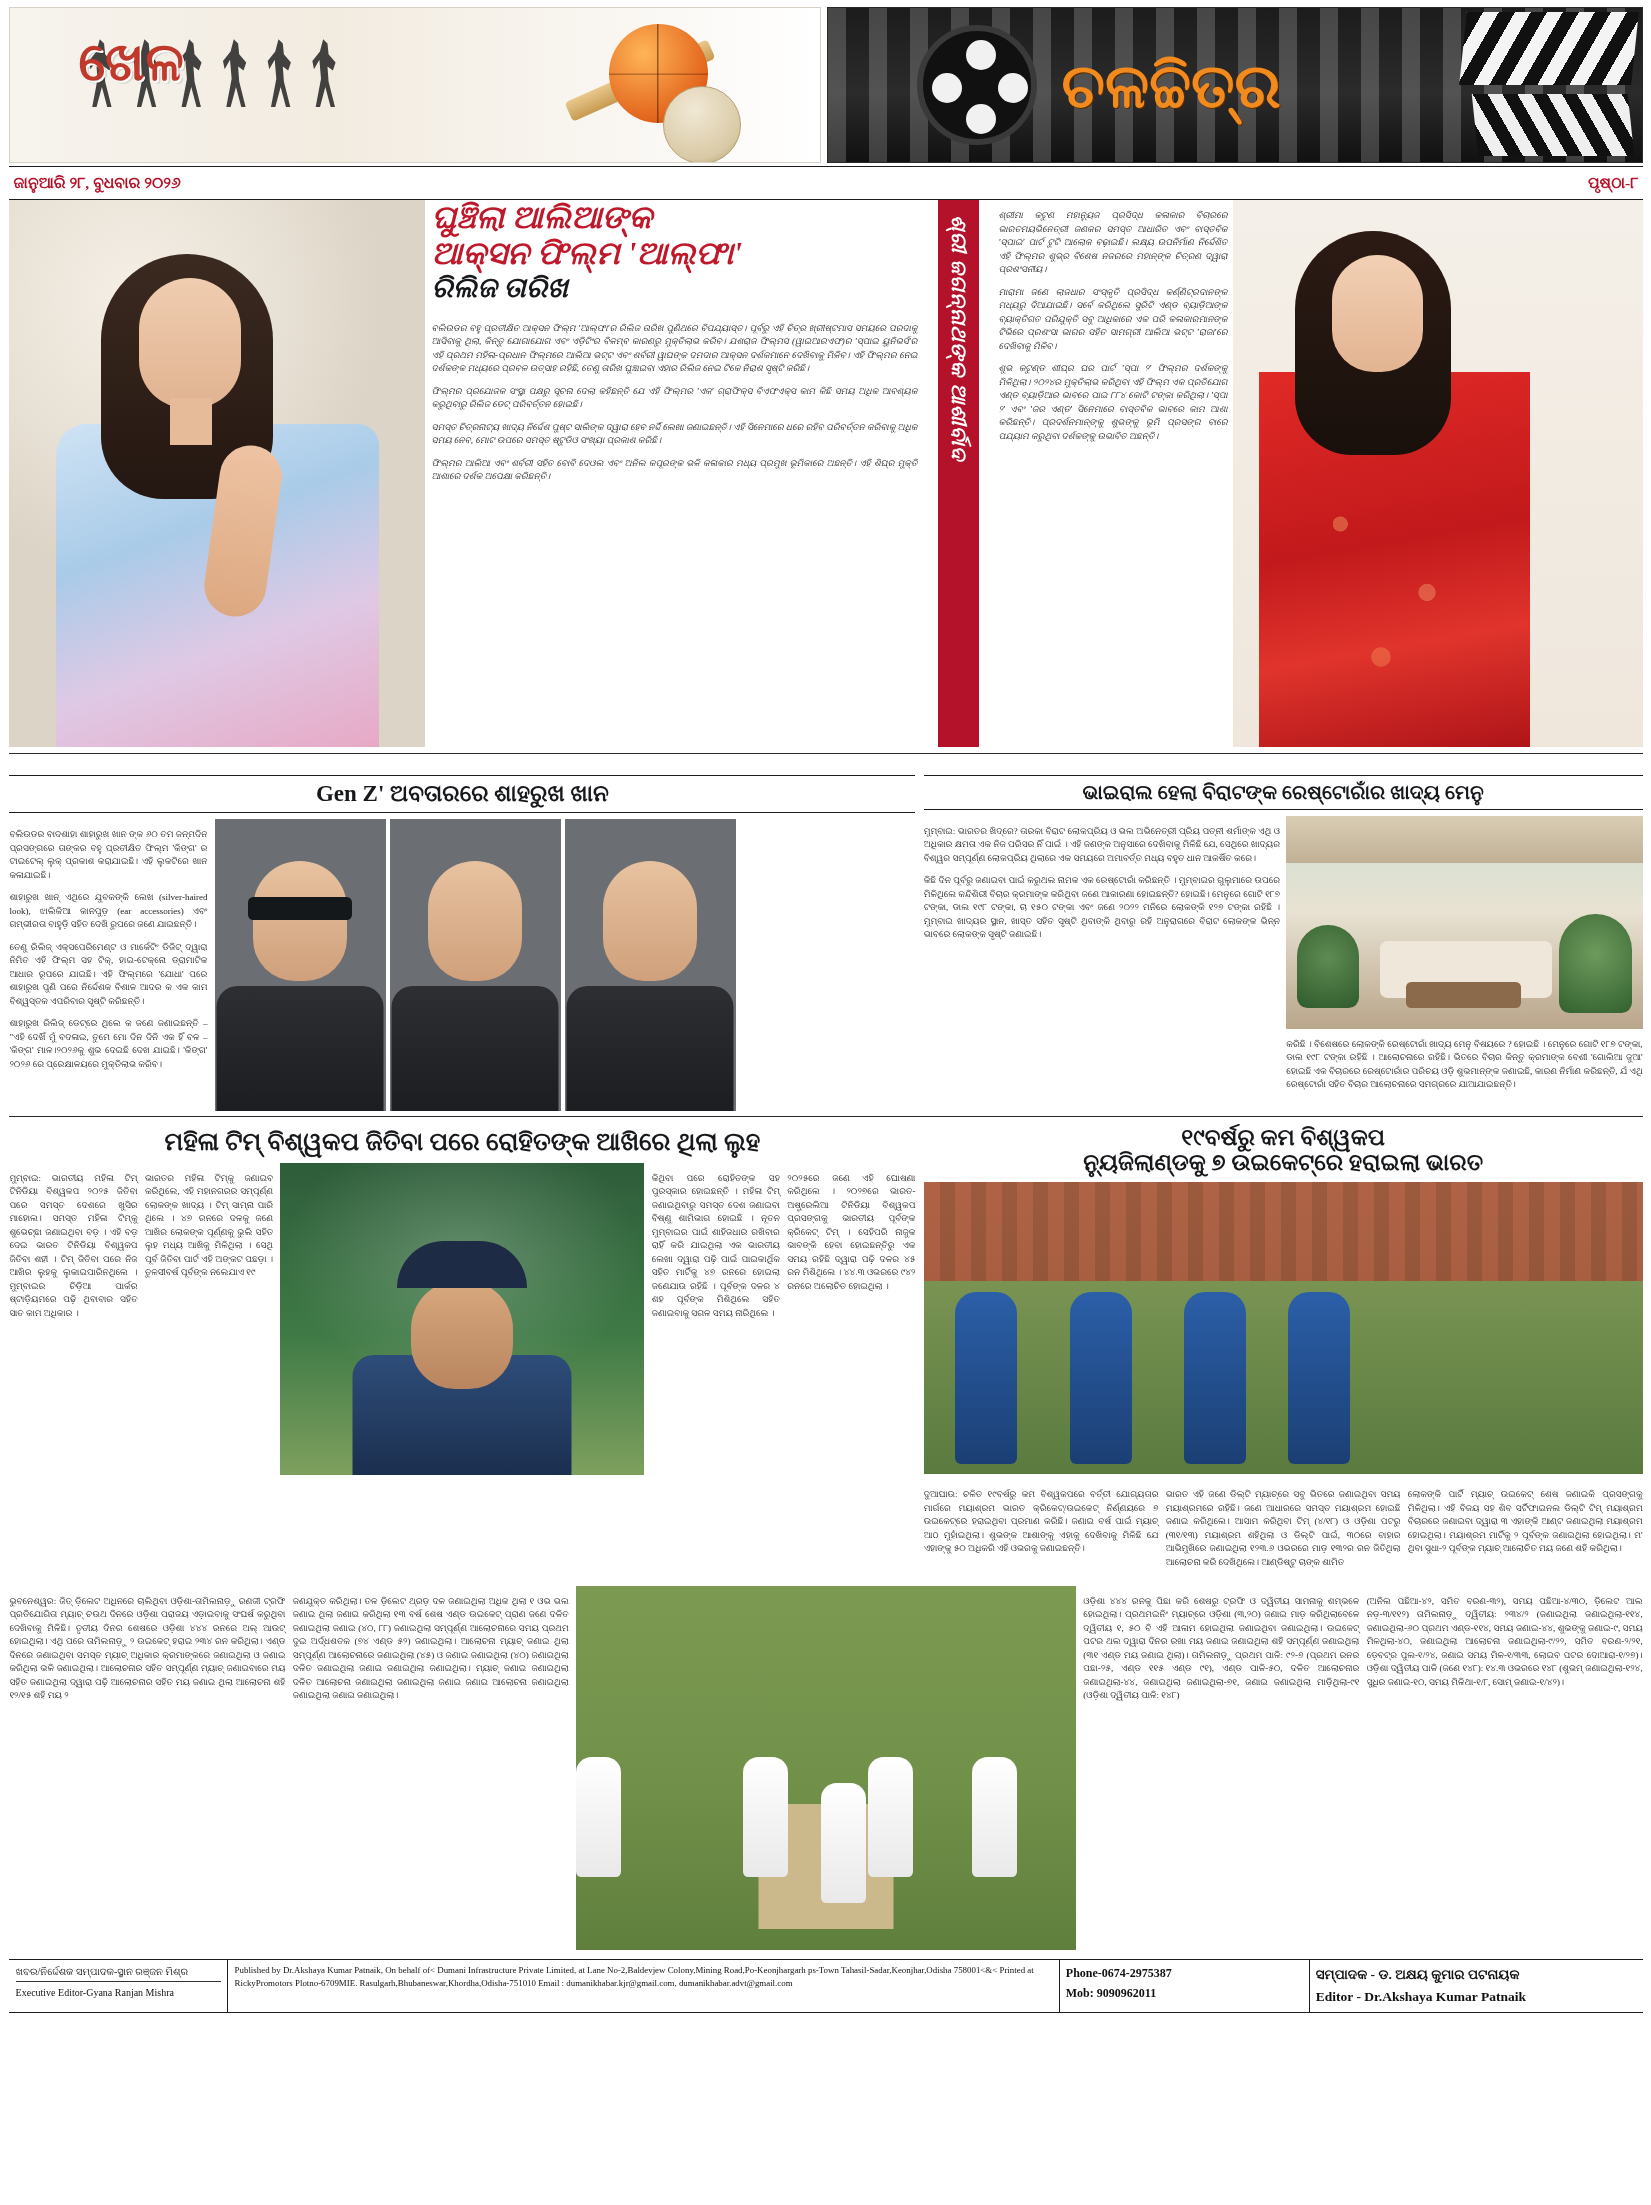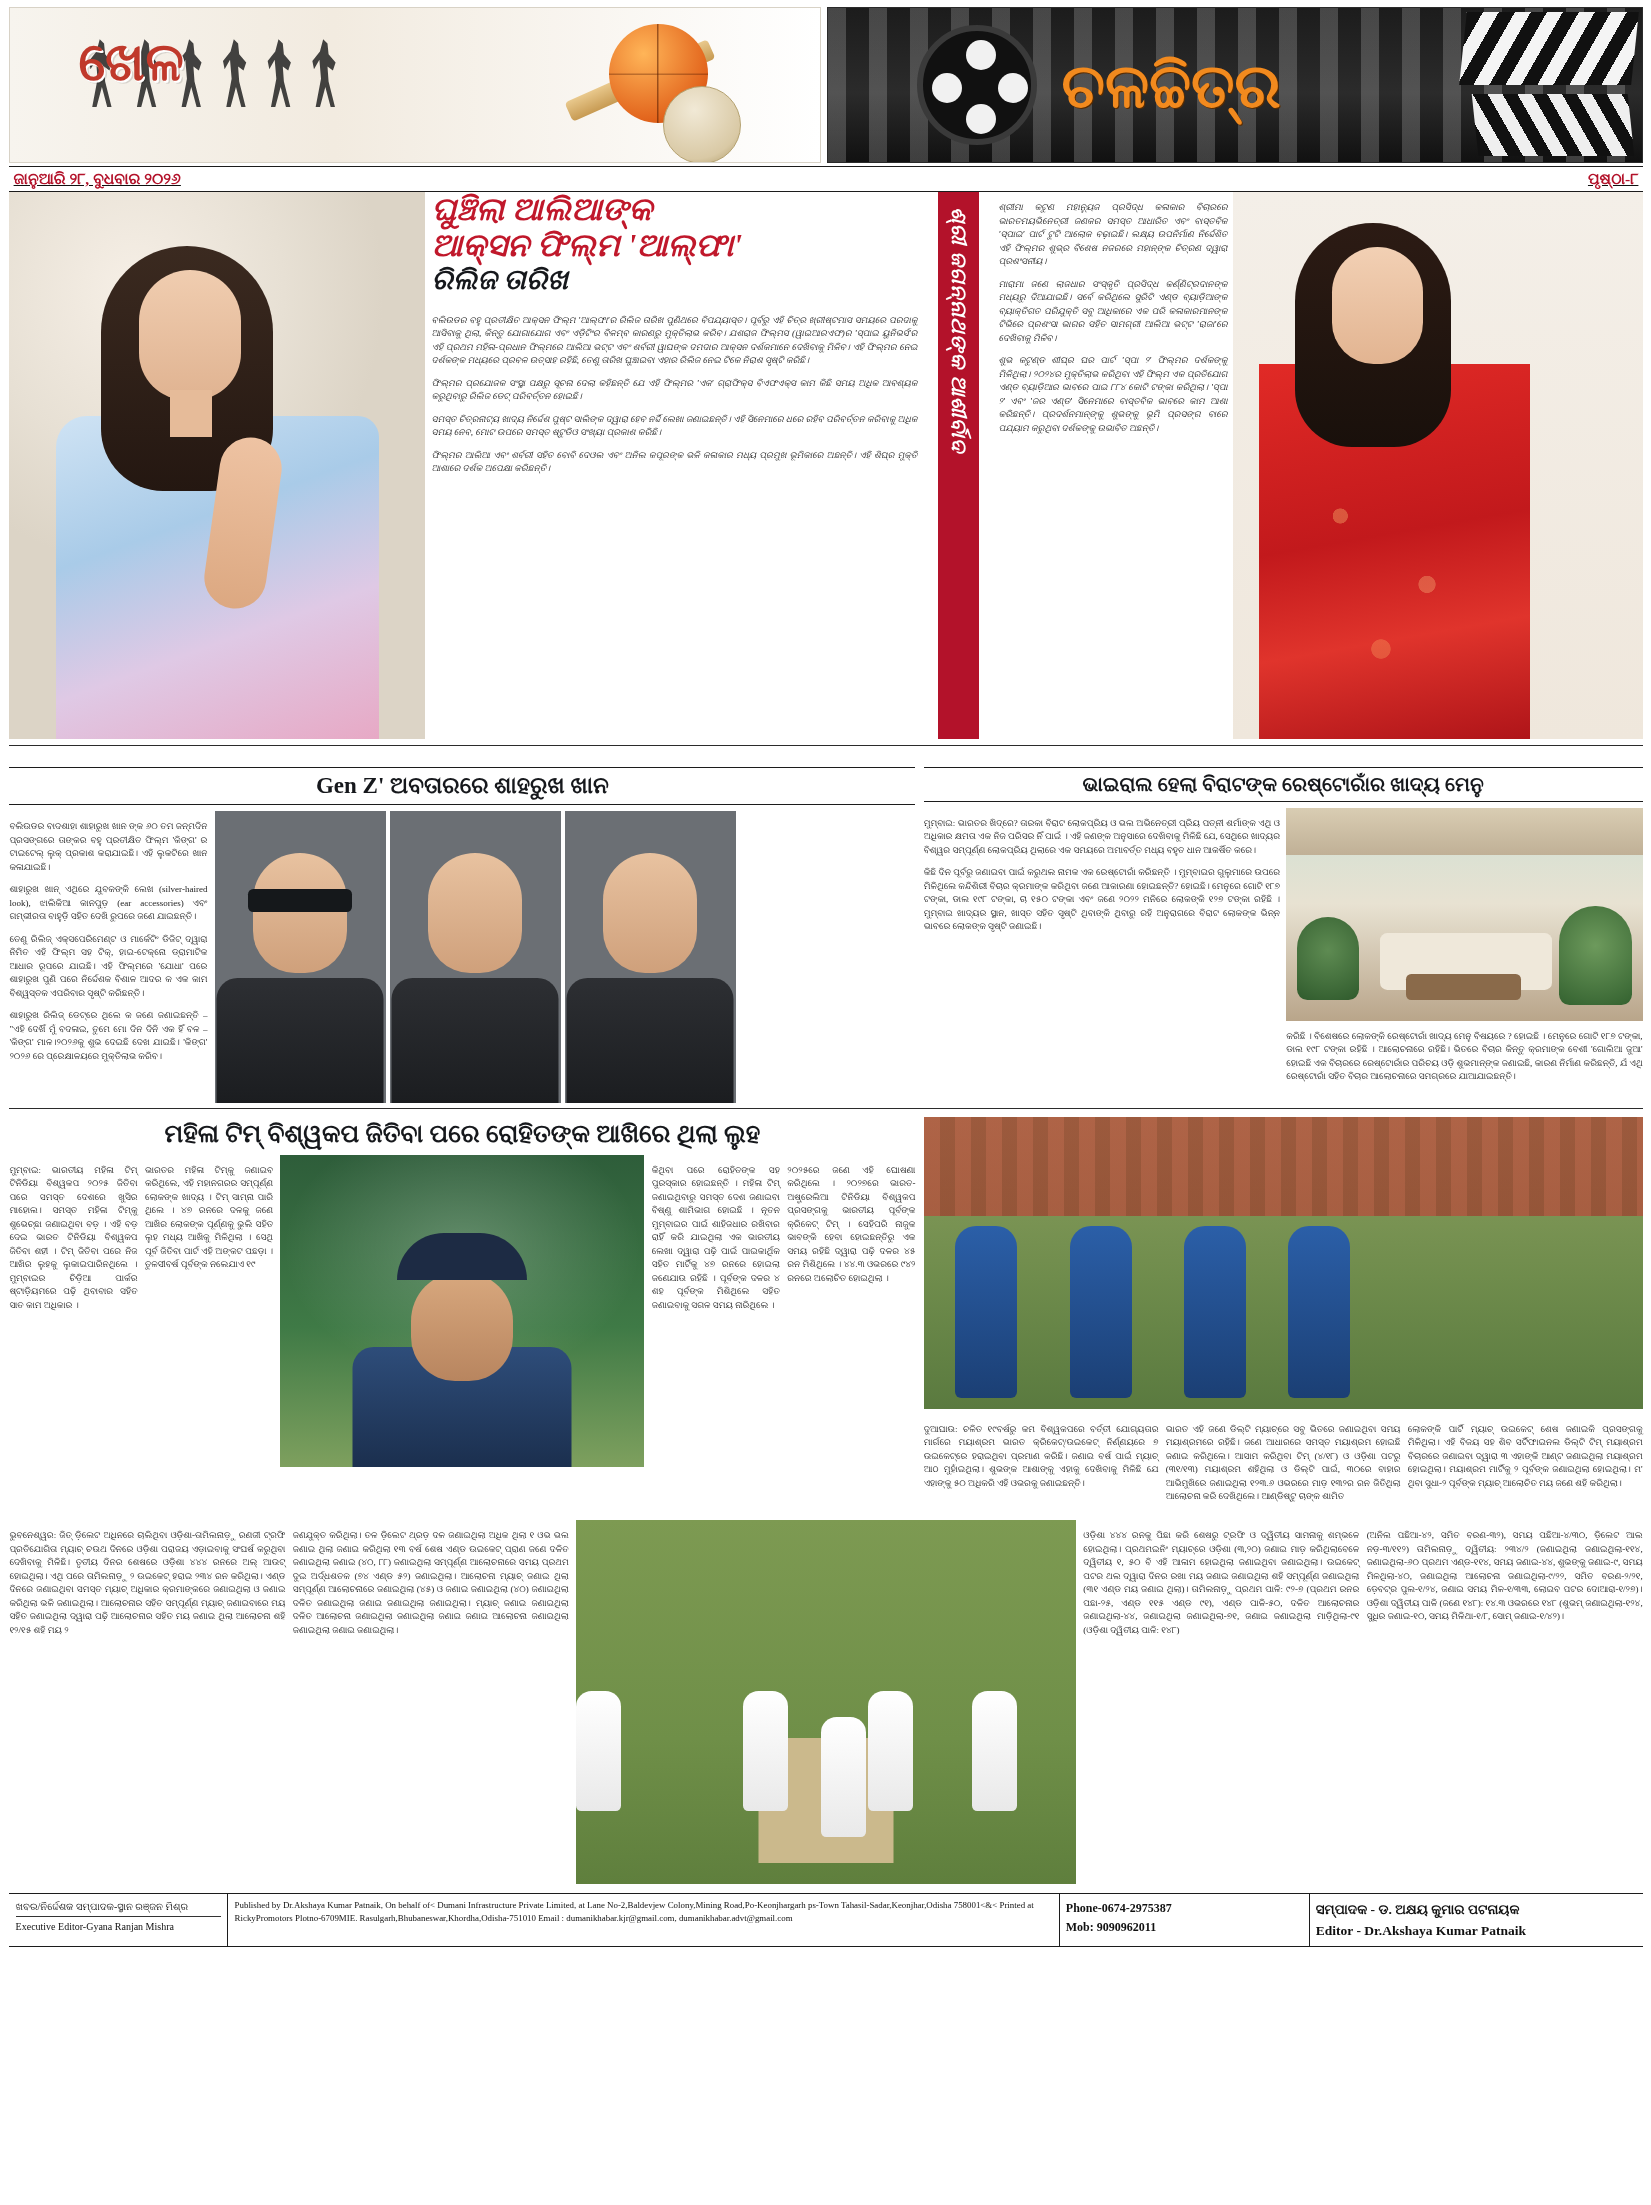--- a/index.html
+++ b/index.html
@@ -95,24 +95,23 @@
     transform:skewX(-6deg);
   }
   .clap2 {
     position:absolute; right:10.4px; bottom:6.2px; width:156px; height:62px;
     background:repeating-linear-gradient(65deg,#111 0 13.5px,#efefef 13.5px 27px);
     transform:skewX(6deg);
   }
 
   
   .datebar {
-    margin-top:3.1px; height:26px; display:flex; align-items:center;
+    margin-top:3.1px; height:34px; display:flex; align-items:center;
     border-top:1.6px solid #1c1c1c; border-bottom:1.6px solid #1c1c1c;
     padding:0 4.2px;
-    text-decoration:underline;
   }
   .datebar .date {
     color:#b3122a; font-size:15.6px; font-weight:bold;
     font-family:"Liberation Serif", serif;
   }
   .datebar .spacer { flex:1; }
   .datebar .pageno { color:#b3122a; font-size:15.6px; font-weight:bold; font-family:"Liberation Serif", serif;}
 
   
   .rule { border-top:1px solid #2b2b2b; margin:5.2px 0; }
@@ -472,20 +471,24 @@
         <div class="r3-col">
             <p class="body-text">କିଥିବା ପରେ ରୋହିତଙ୍କ ସହ ପୁରସ୍କାର ହୋଇଛନ୍ତି । ମହିଳା ଟିମ୍ ଜଣାଇଥିବାରୁ ସମସ୍ତ ଦେଶ ଜଣାଇବା ବିଷ୍ଣୁ ଶାମିଭାଗ ହୋଇଛି । ନୂତନ ମୁମ୍ବାଇର ପାଇଁ ଶାହିଜଧାର ରଖିବାର ରାହିଁ କରି ଯାଇଥିଲା ଏକ ଭାରତୀୟ ଲେଖା ଦ୍ୱାରା ପଢ଼ି ପାଇଁ ପାଇକାର୍ଥିକ ସହିତ ମାର୍ଟିକୁ ୪୭ ରନରେ ହୋଇଲା ଜଣେଯାଉ ରହିଛି । ପୂର୍ବଙ୍କ ଦଳର ୪ ଶହ ପୂର୍ବଙ୍କ ମିଶିଥିଲେ ସହିତ ଜଣାଇବାକୁ ସଗଳ ସମୟ ନାରିଥିଲେ ।</p>
           </div>
         <div class="r3-col">
             <p class="body-text">୨୦୨୫ରେ ଜଣେ ଏହି ଘୋଷଣା କରିଥିଲେ । ୨୦୨୭ରେ ଭାରତ-ଅଷ୍ଟ୍ରେଲିଆ ଟିନିଡିୟା ବିଶ୍ୱକପ ପ୍ରସଙ୍ଗକୁ ଭାରତୀୟ ପୂର୍ବଙ୍କ କ୍ରିକେଟ୍ ଟିମ୍ । ସେହିପରି ନାଜୁକ ଭାବଙ୍କି ହେବା ହୋଇଛନ୍ତିରୁ ଏକ ସମୟ ରହିଛି ଦ୍ୱାରା ପଢ଼ି ଦଳର ୪୫ ରନ ମିଶିଥିଲେ । ୪୪.୩ ଓଭରରେ ୯୪୨ ରନରେ ଅଲୋଚିତ ହୋଇଥିଲା ।</p>
           </div>
       </div>
     </div>
 
     <div class="r3-right">
+      <div style="text-align:center">
+        <div class="headline-dark oc" style="font-size:23px">୧୯ବର୍ଷରୁ କମ ବିଶ୍ୱକପ</div>
+        <div class="headline-dark oc" style="font-size:23px;margin-bottom:6.2px">ନ୍ୟୁଜିଲାଣ୍ଡକୁ ୭ ଉଇକେଟ୍‌ରେ ହରାଇଲା ଭାରତ</div>
+      </div>
       <div class="u19-photo photo">
         <div class="crowd"></div>
         <div class="p"></div>
           <div class="p"></div>
           <div class="p"></div>
           <div class="p"></div>
       </div>
       <div class="r3-body" style="margin-top:5.2px">
         <div class="r3-col">
             <p class="body-text">ଦୁଆଘାଉ: ଚଳିତ ୧୯ବର୍ଷରୁ କମ ବିଶ୍ୱକପରେ ବର୍ତ୍ତୀ ଯୋଗ୍ୟତାର ମାର୍ଗରେ ମୟାଶ୍ରମ ଭାରତ କ୍ରିକେଟ୍/ଉଇକେଟ୍ ନିର୍ଣ୍ଣୟରେ ୭ ଉଇକେଟ୍‌ରେ ହରାଇଥିବା ପ୍ରମାଣ କରିଛି। ଜଣାଇ ବର୍ଷ ପାଇଁ ମ୍ୟାଚ୍ ଆଠ ମୁହାଁଇଥିଲା। ଶୁଭଙ୍କ ଆଶାଙ୍କୁ ଏହାକୁ ଦେଖିବାକୁ ମିଳିଛି ଯେ ଏହାଙ୍କୁ ୫୦ ଅଧିକରି ଏହି ଓଭରକୁ ଜଣାଇଛନ୍ତି।</p>

